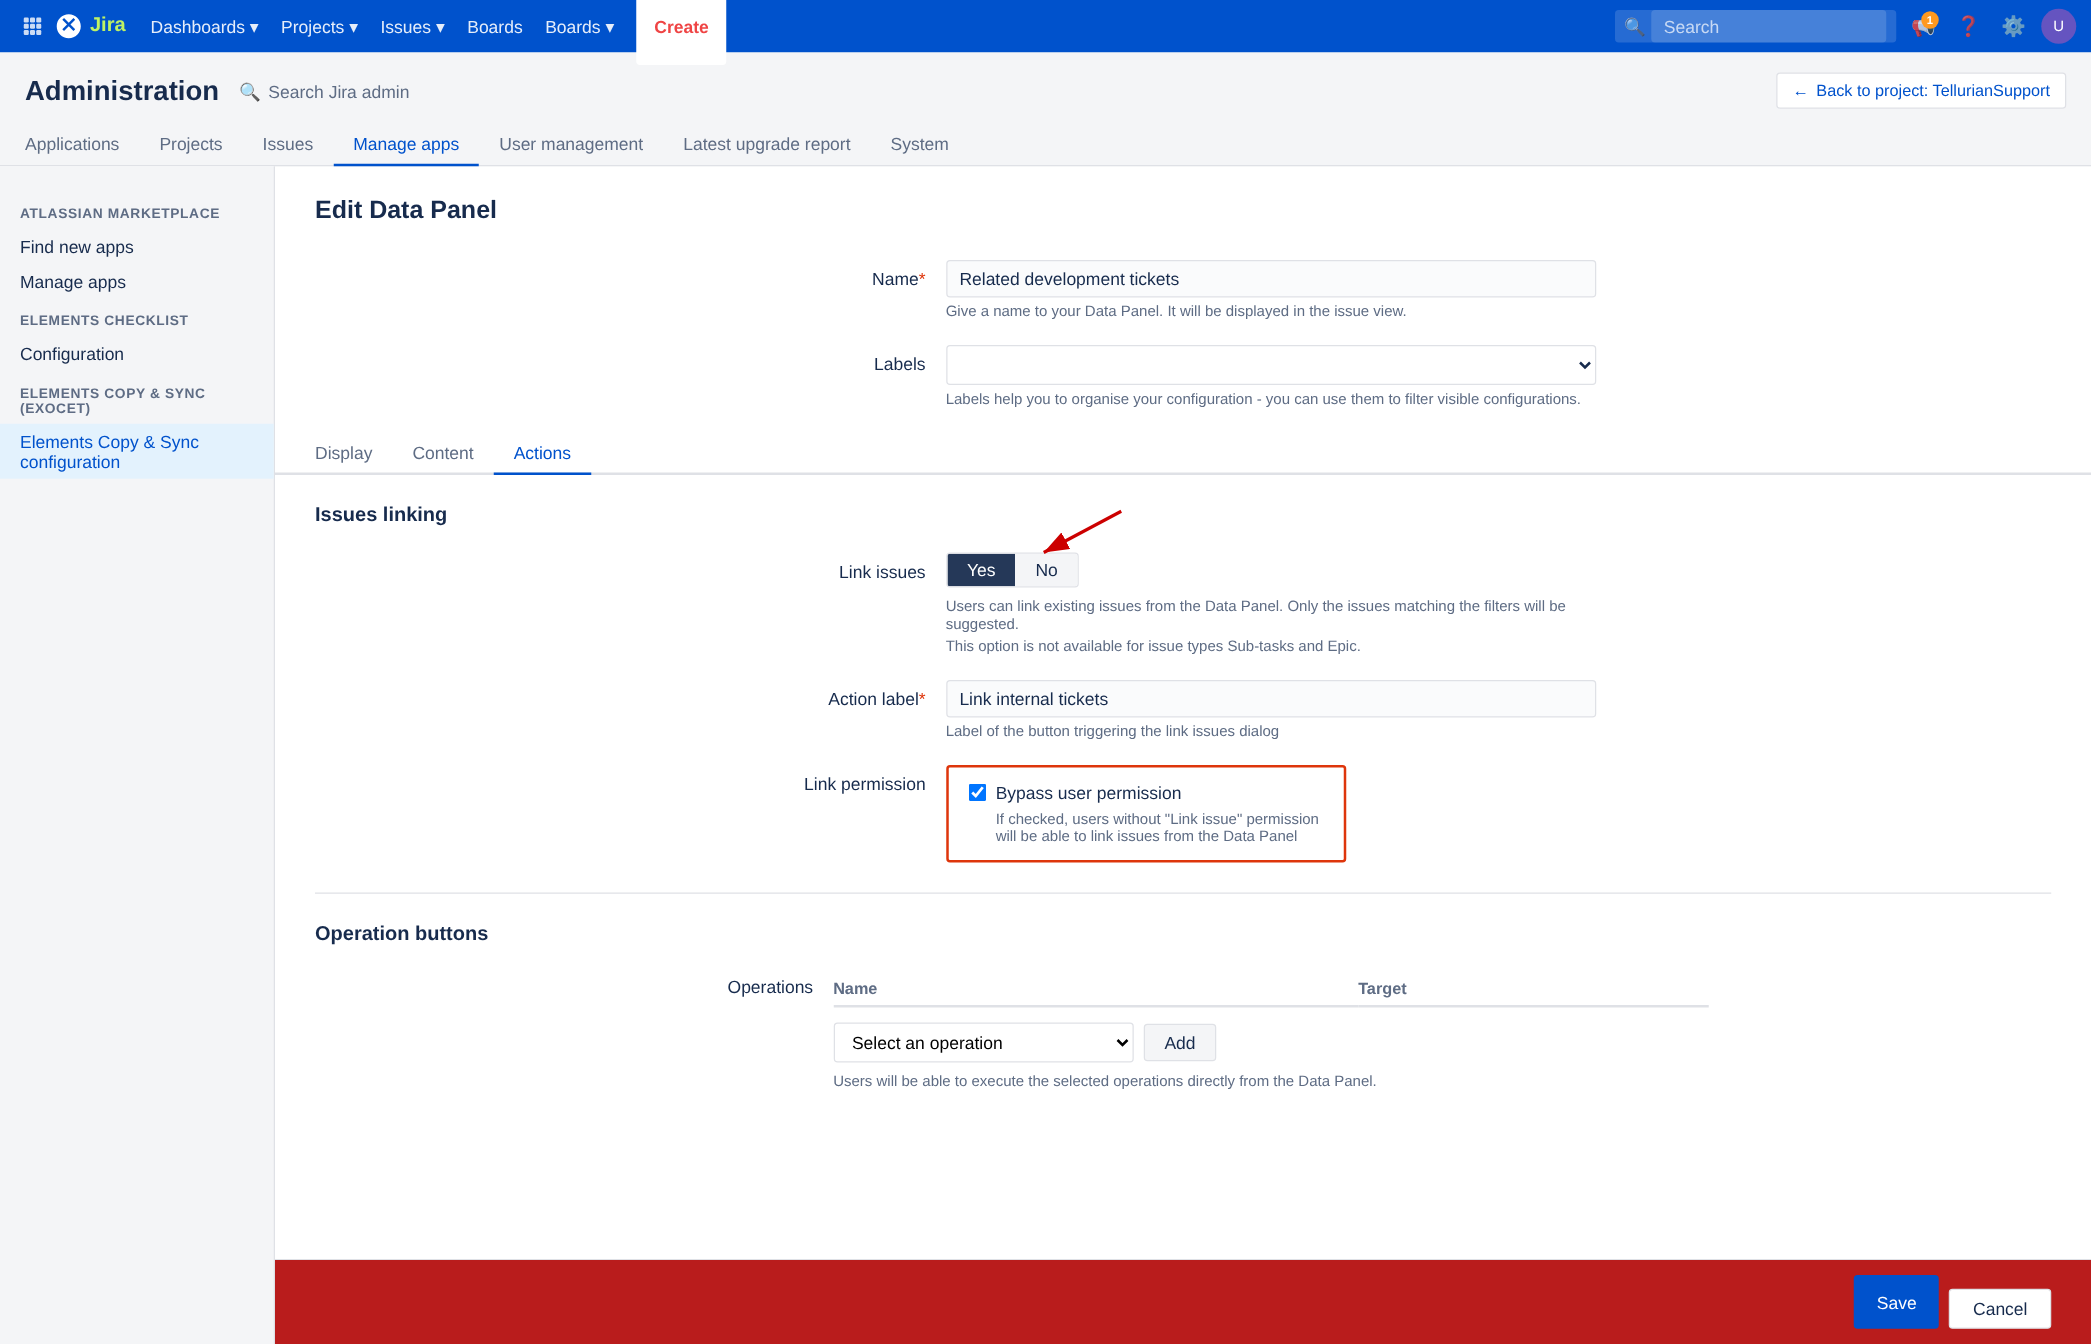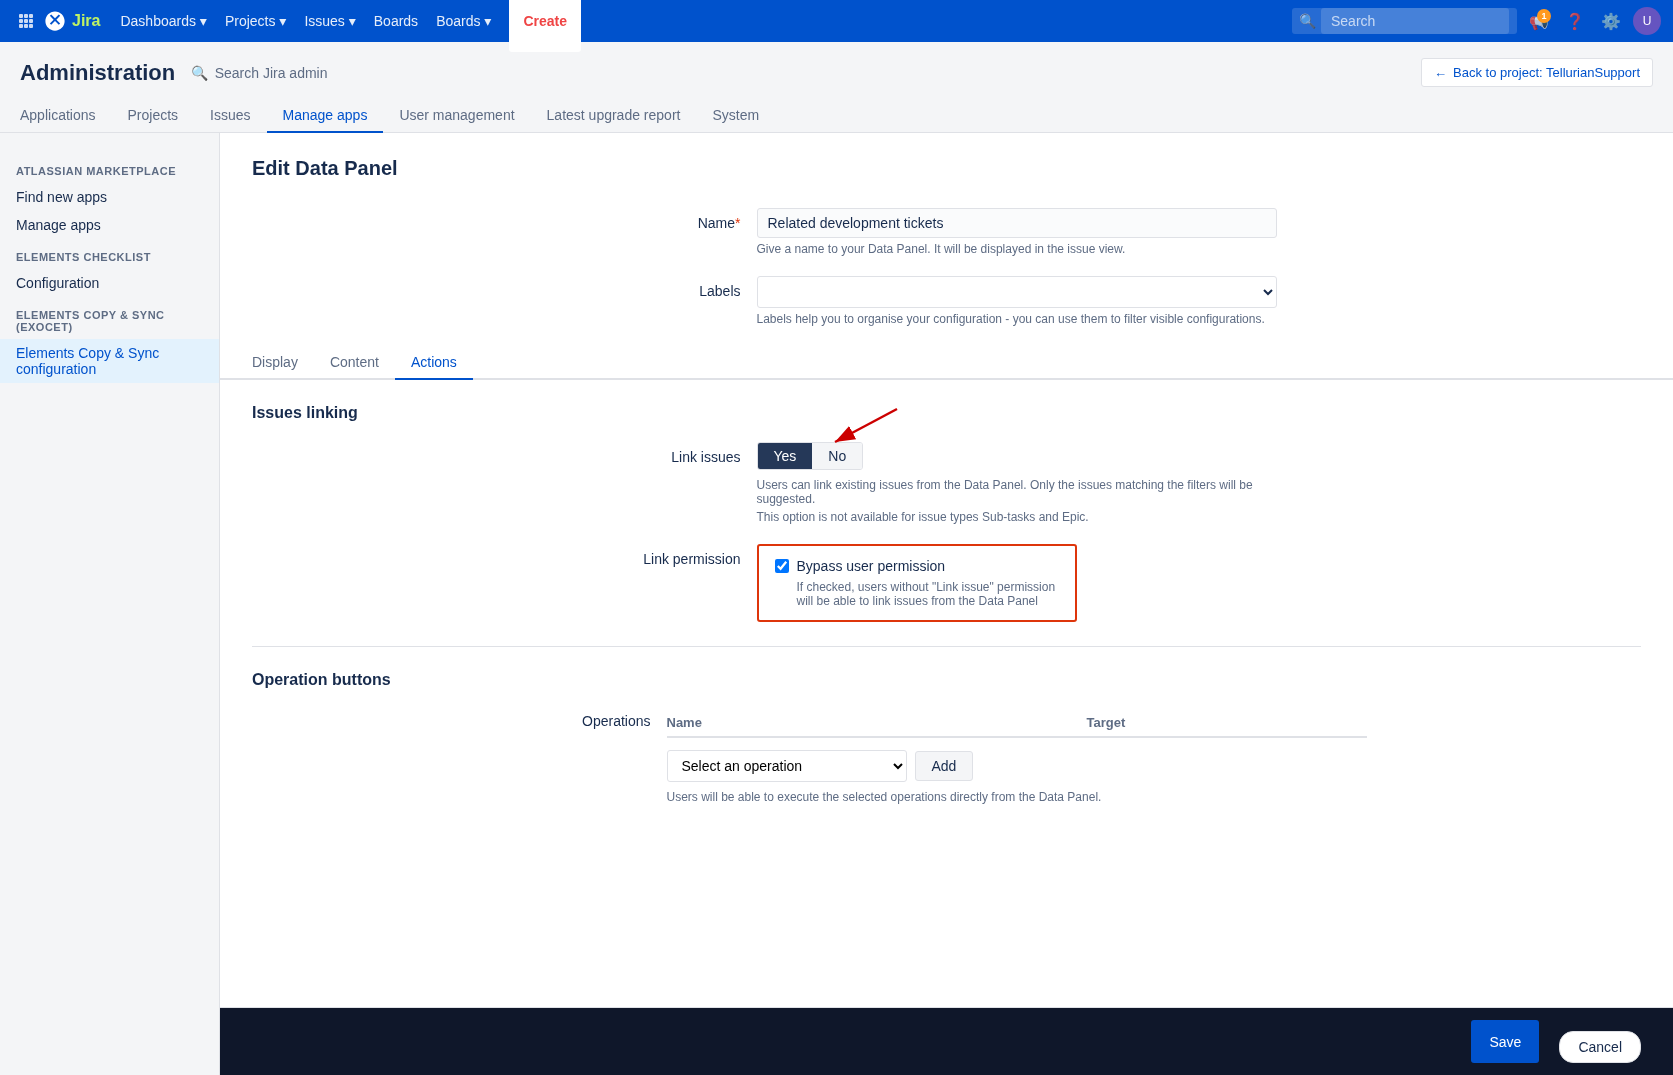--- a/index.html
+++ b/index.html
@@ -121,23 +121,23 @@
 
     
     .ops-table { width: 100%; border-collapse: collapse; margin-bottom: 12px; }
     .ops-table th { text-align: left; font-size: 13px; font-weight: 600; color: #5e6c84; padding: 6px 0; border-bottom: 2px solid #dfe1e6; }
     .ops-table th:first-child { width: 60%; }
     .ops-add-row { display: flex; align-items: center; gap: 8px; margin-top: 12px; }
     .ops-select { border: 1px solid #dfe1e6; border-radius: 3px; padding: 6px 10px; font-size: 14px; min-width: 240px; background: white; }
     .ops-add-btn { background: #f4f5f7; border: 1px solid #dfe1e6; border-radius: 3px; padding: 6px 16px; font-size: 14px; cursor: pointer; color: #172b4d; }
 
     
-    .footer-bar { position: fixed; bottom: 0; right: 0; width: calc(100% - 220px); background: #0f172a; border-top: 1px solid #dfe1e6; padding: 12px 32px; display: flex; justify-content: flex-end; gap: 20px; }
+    .footer-bar { position: fixed; bottom: 0; right: 0; width: calc(100% - 220px); background: #b91c1c; border-top: 1px solid #dfe1e6; padding: 12px 32px; display: flex; justify-content: flex-end; gap: 8px; }
     .btn-save { background: #0052cc; color: white; border: none; border-radius: 3px; padding: 7px 18px; font-size: 14px; cursor: pointer; font-weight: 500; }
-    .btn-cancel { background: white; color: #172b4d; border: 1px solid #dfe1e6; border-radius: 14px; padding: 7px 18px; font-size: 14px; cursor: pointer; margin-top: 11px; }
+    .btn-cancel { background: white; color: #172b4d; border: 1px solid #dfe1e6; border-radius: 3px; padding: 7px 18px; font-size: 14px; cursor: pointer; margin-top: 11px; }
 
     .divider { border: none; border-top: 1px solid #dfe1e6; margin: 24px 0; }
   </style>
 </head>
 <body>
 
 <nav class="top-nav">
   <div class="top-nav-grid">
     <svg width="16" height="16" viewBox="0 0 16 16">
       <rect x="1" y="1" width="4" height="4" rx="1"></rect>
@@ -266,20 +266,29 @@
           <div class="toggle-group">
             <button class="toggle-btn active">Yes</button>
             <button class="toggle-btn">No</button>
           </div>
         </div>
         <div class="form-hint" style="margin-top:8px;">Users can link existing issues from the Data Panel. Only the issues matching the filters will be suggested.</div>
         <div class="form-hint" style="margin-top:4px;">This option is not available for issue types Sub-tasks and Epic.</div>
       </div>
     </div>
 
+    <div class="form-row">
+      <div class="form-label">
+        <span>Action label</span><span class="required">*</span>
+      </div>
+      <div class="form-field">
+        <input class="form-input" type="text" value="Link internal tickets" style="">
+        <div class="form-hint">Label of the button triggering the link issues dialog</div>
+      </div>
+    </div>
 
     <div class="form-row">
       <div class="form-label">Link permission</div>
       <div class="form-field">
         <div class="link-permission-box">
           <div class="checkbox-row">
             <input type="checkbox" checked="" style="">
             <span>Bypass user permission</span>
           </div>
           <div class="form-hint" style="margin-top:6px; margin-left:22px;">If checked, users without "Link issue" permission will be able to link issues from the Data Panel</div>

